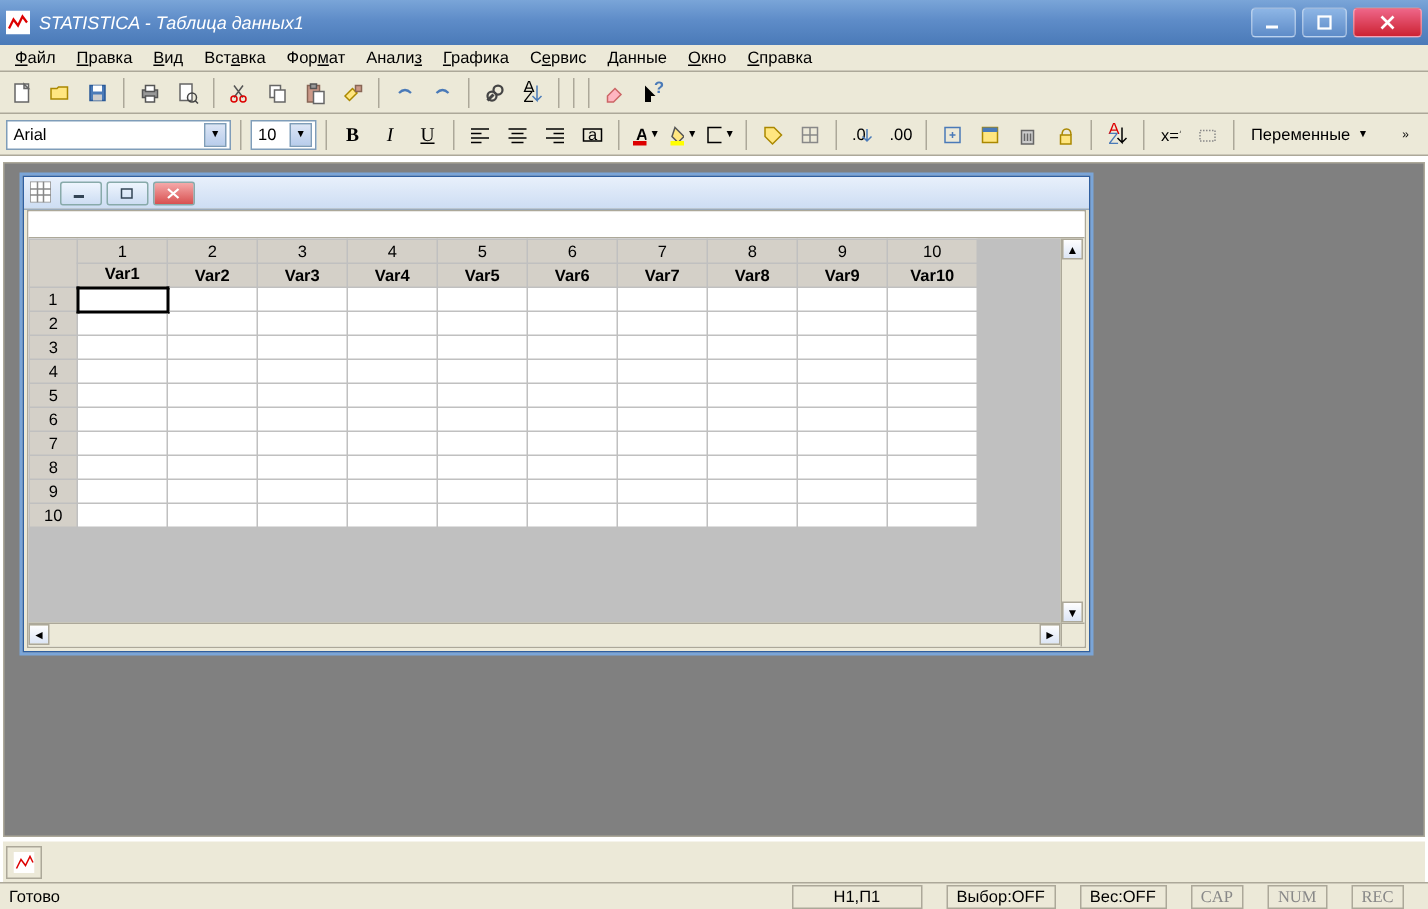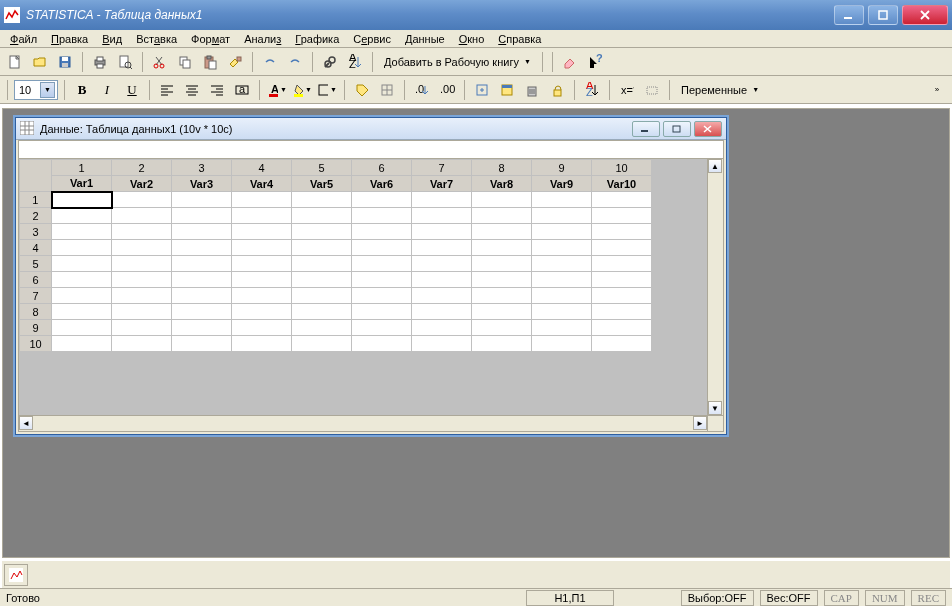--- a/index.html
+++ b/index.html
@@ -53,21 +53,21 @@
 table.grid th.corner-cell { width: 32px; background: #d4d0c8; }
 table.grid th.colh { width: 60px; }
 table.grid th.rowh { width: 32px; background: #d4d0c8; }
 table.grid td { width: 60px; background: #fff; }
 table.grid td.selected { border: 2px solid #000; }
 
 .taskbar { position: absolute; left: 2px; right: 2px; bottom: 18px; height: 28px; background: #ece9d8; border-top: 1px solid #fff; display: flex; align-items: center; padding: 2px; }
 .taskbtn { width: 24px; height: 22px; border: 1px solid #aca899; background: #ece9d8; display: flex; align-items: center; justify-content: center; }
 
 .statusbar { position: absolute; left: 0; right: 0; bottom: 0; height: 18px; background: #ece9d8; border-top: 1px solid #aca899; display: flex; align-items: center; font-size: 11px; }
-.statusbar .cell { height: 16px; border: 1px solid #aca899; padding: 4px 6px; display: flex; align-items: center; margin-right: 6px; }
+.statusbar .cell { height: 16px; border: 1px solid #aca899; padding: 4px 6px; display: flex; align-items: center; margin-right: 16px; }
 .statusbar .spacer { flex: 1; }
 .statusbar .dim { color: #888; font-family: Liberation Serif, serif; }
 
 svg { display: block; }
 </style>
 </head>
 <body>
 
 <div class="titlebar">
   <span class="icon">
@@ -193,40 +193,41 @@
       </svg>
     </div>
   <div class="tbtn">
       <svg width="16" height="16">
         <text x="2" y="7" font-size="7" fill="#000">A</text>
         <text x="2" y="14" font-size="7" fill="#000">Z</text>
         <path d="M11 3 L11 13 L8 10 M11 13 L14 10" stroke="#4a7ab8" fill="none"></path>
       </svg>
     </div>
   <div class="sep"></div>
-  <div class="tbtn-text">
-      <span>Добавить в Рабочую книгу</span>
-      <span class="dd">▼</span>
-    </div>
   <div class="sep"></div>
   <div class="sep"></div>
   <div class="tbtn">
       <svg width="16" height="16">
         <path d="M3 10 L8 5 L12 9 L7 14 L3 14 Z" fill="#ffb6c1" stroke="#c66"></path>
       </svg>
     </div>
   <div class="tbtn">
       <svg width="16" height="16">
         <path d="M3 3 L10 10 L7 10 L7 14 L3 14 Z" fill="#000"></path>
         <text x="9" y="8" font-size="10" font-weight="bold" fill="#4a7ab8">?</text>
       </svg>
     </div>
 </div>
 
 <div class="toolbar2">
+  <div class="combo" style="width:150px">
+      <span>Arial</span>
+      <span style="flex:1"></span>
+      <div class="dd-btn">▼</div>
+    </div>
   <div class="sep"></div>
   <div class="combo" style="width:44px">
       <span>10</span>
       <span style="flex:1"></span>
       <div class="dd-btn">▼</div>
     </div>
   <div class="sep"></div>
   <div class="tbtn">
       <b style="font-size:13px;font-family:serif">B</b>
     </div>
@@ -376,21 +377,20 @@
     <div class="child-titlebar">
       <span class="cicon">
           <svg width="14" height="14">
             <rect width="14" height="14" fill="#fff" stroke="#888"></rect>
             <line x1="0" y1="5" x2="14" y2="5" stroke="#888"></line>
             <line x1="0" y1="9" x2="14" y2="9" stroke="#888"></line>
             <line x1="5" y1="0" x2="5" y2="14" stroke="#888"></line>
             <line x1="9" y1="0" x2="9" y2="14" stroke="#888"></line>
           </svg>
         </span>
-      <span class="ctitle">Данные: Таблица данных1 (10v * 10c)</span>
       <div class="cwinbtns">
         <div class="cwinbtn">
             <svg width="10" height="8">
               <rect y="5" width="7" height="2" fill="#345"></rect>
             </svg>
           </div>
         <div class="cwinbtn">
             <svg width="10" height="8">
               <rect x="1" y="1" width="7" height="6" fill="none" stroke="#345"></rect>
             </svg>

